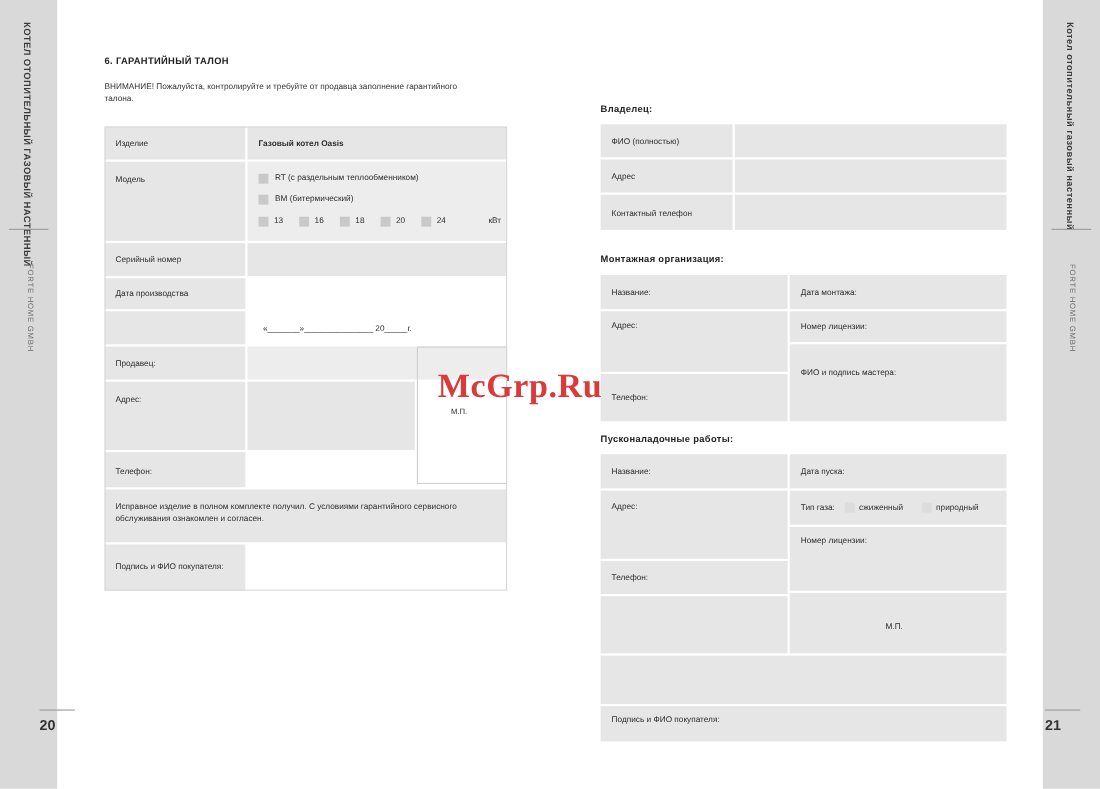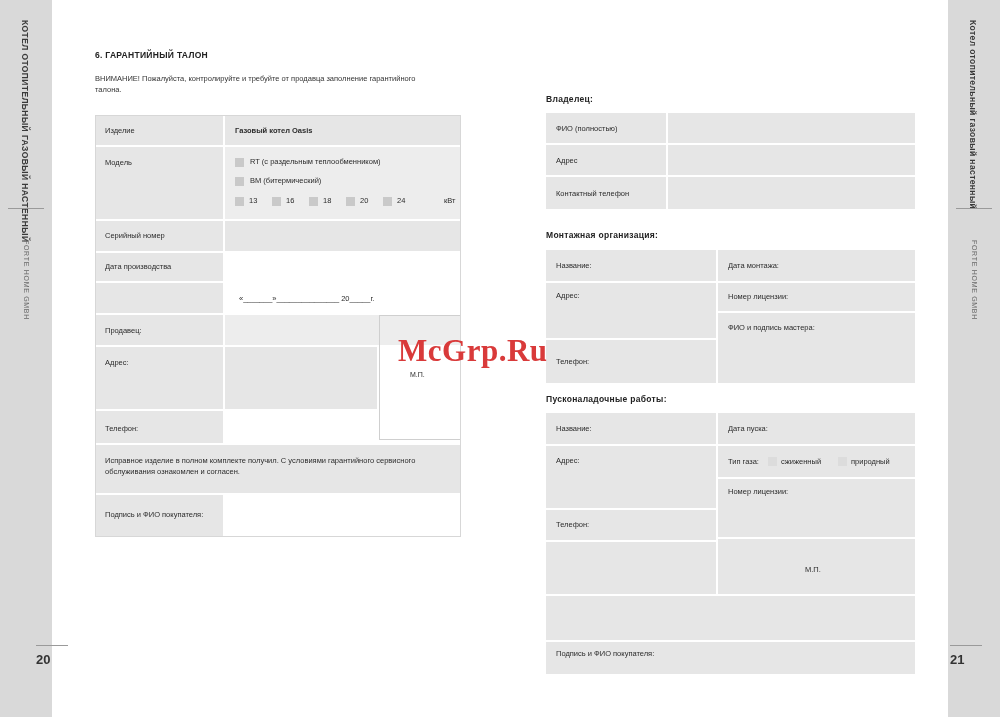--- a/index.html
+++ b/index.html
@@ -251,21 +251,21 @@
   <div class="cell" style="left:718px; top:250px; width:197px; height:31px;"></div>
   <div class="lbl" style="left:556px; top:261px;">Название:</div>
   <div class="lbl" style="left:728px; top:261px;">Дата монтажа:</div>
 
   <div class="cell" style="left:546px; top:283px; width:170px; height:55px;"></div>
   <div class="cell" style="left:718px; top:283px; width:197px; height:28px;"></div>
   <div class="lbl" style="left:556px; top:291px;">Адрес:</div>
   <div class="lbl" style="left:728px; top:292px;">Номер лицензии:</div>
 
   <div class="cell" style="left:718px; top:313px; width:197px; height:70px;"></div>
-  <div class="lbl" style="left:728px; top:323px;">ФИО и подпись мастера:</div>
+  <div class="lbl" style="left:728px; top:334px;">ФИО и подпись мастера:</div>
 
   <div class="cell" style="left:546px; top:340px; width:170px; height:43px;"></div>
   <div class="lbl" style="left:556px; top:357px;">Телефон:</div>
 
   <div class="h-sec" style="left:546px; top:394px;">Пусконаладочные работы:</div>
 
   <div class="cell" style="left:546px; top:413px; width:170px; height:31px;"></div>
   <div class="cell" style="left:718px; top:413px; width:197px; height:31px;"></div>
   <div class="lbl" style="left:556px; top:424px;">Название:</div>
   <div class="lbl" style="left:728px; top:424px;">Дата пуска:</div>

